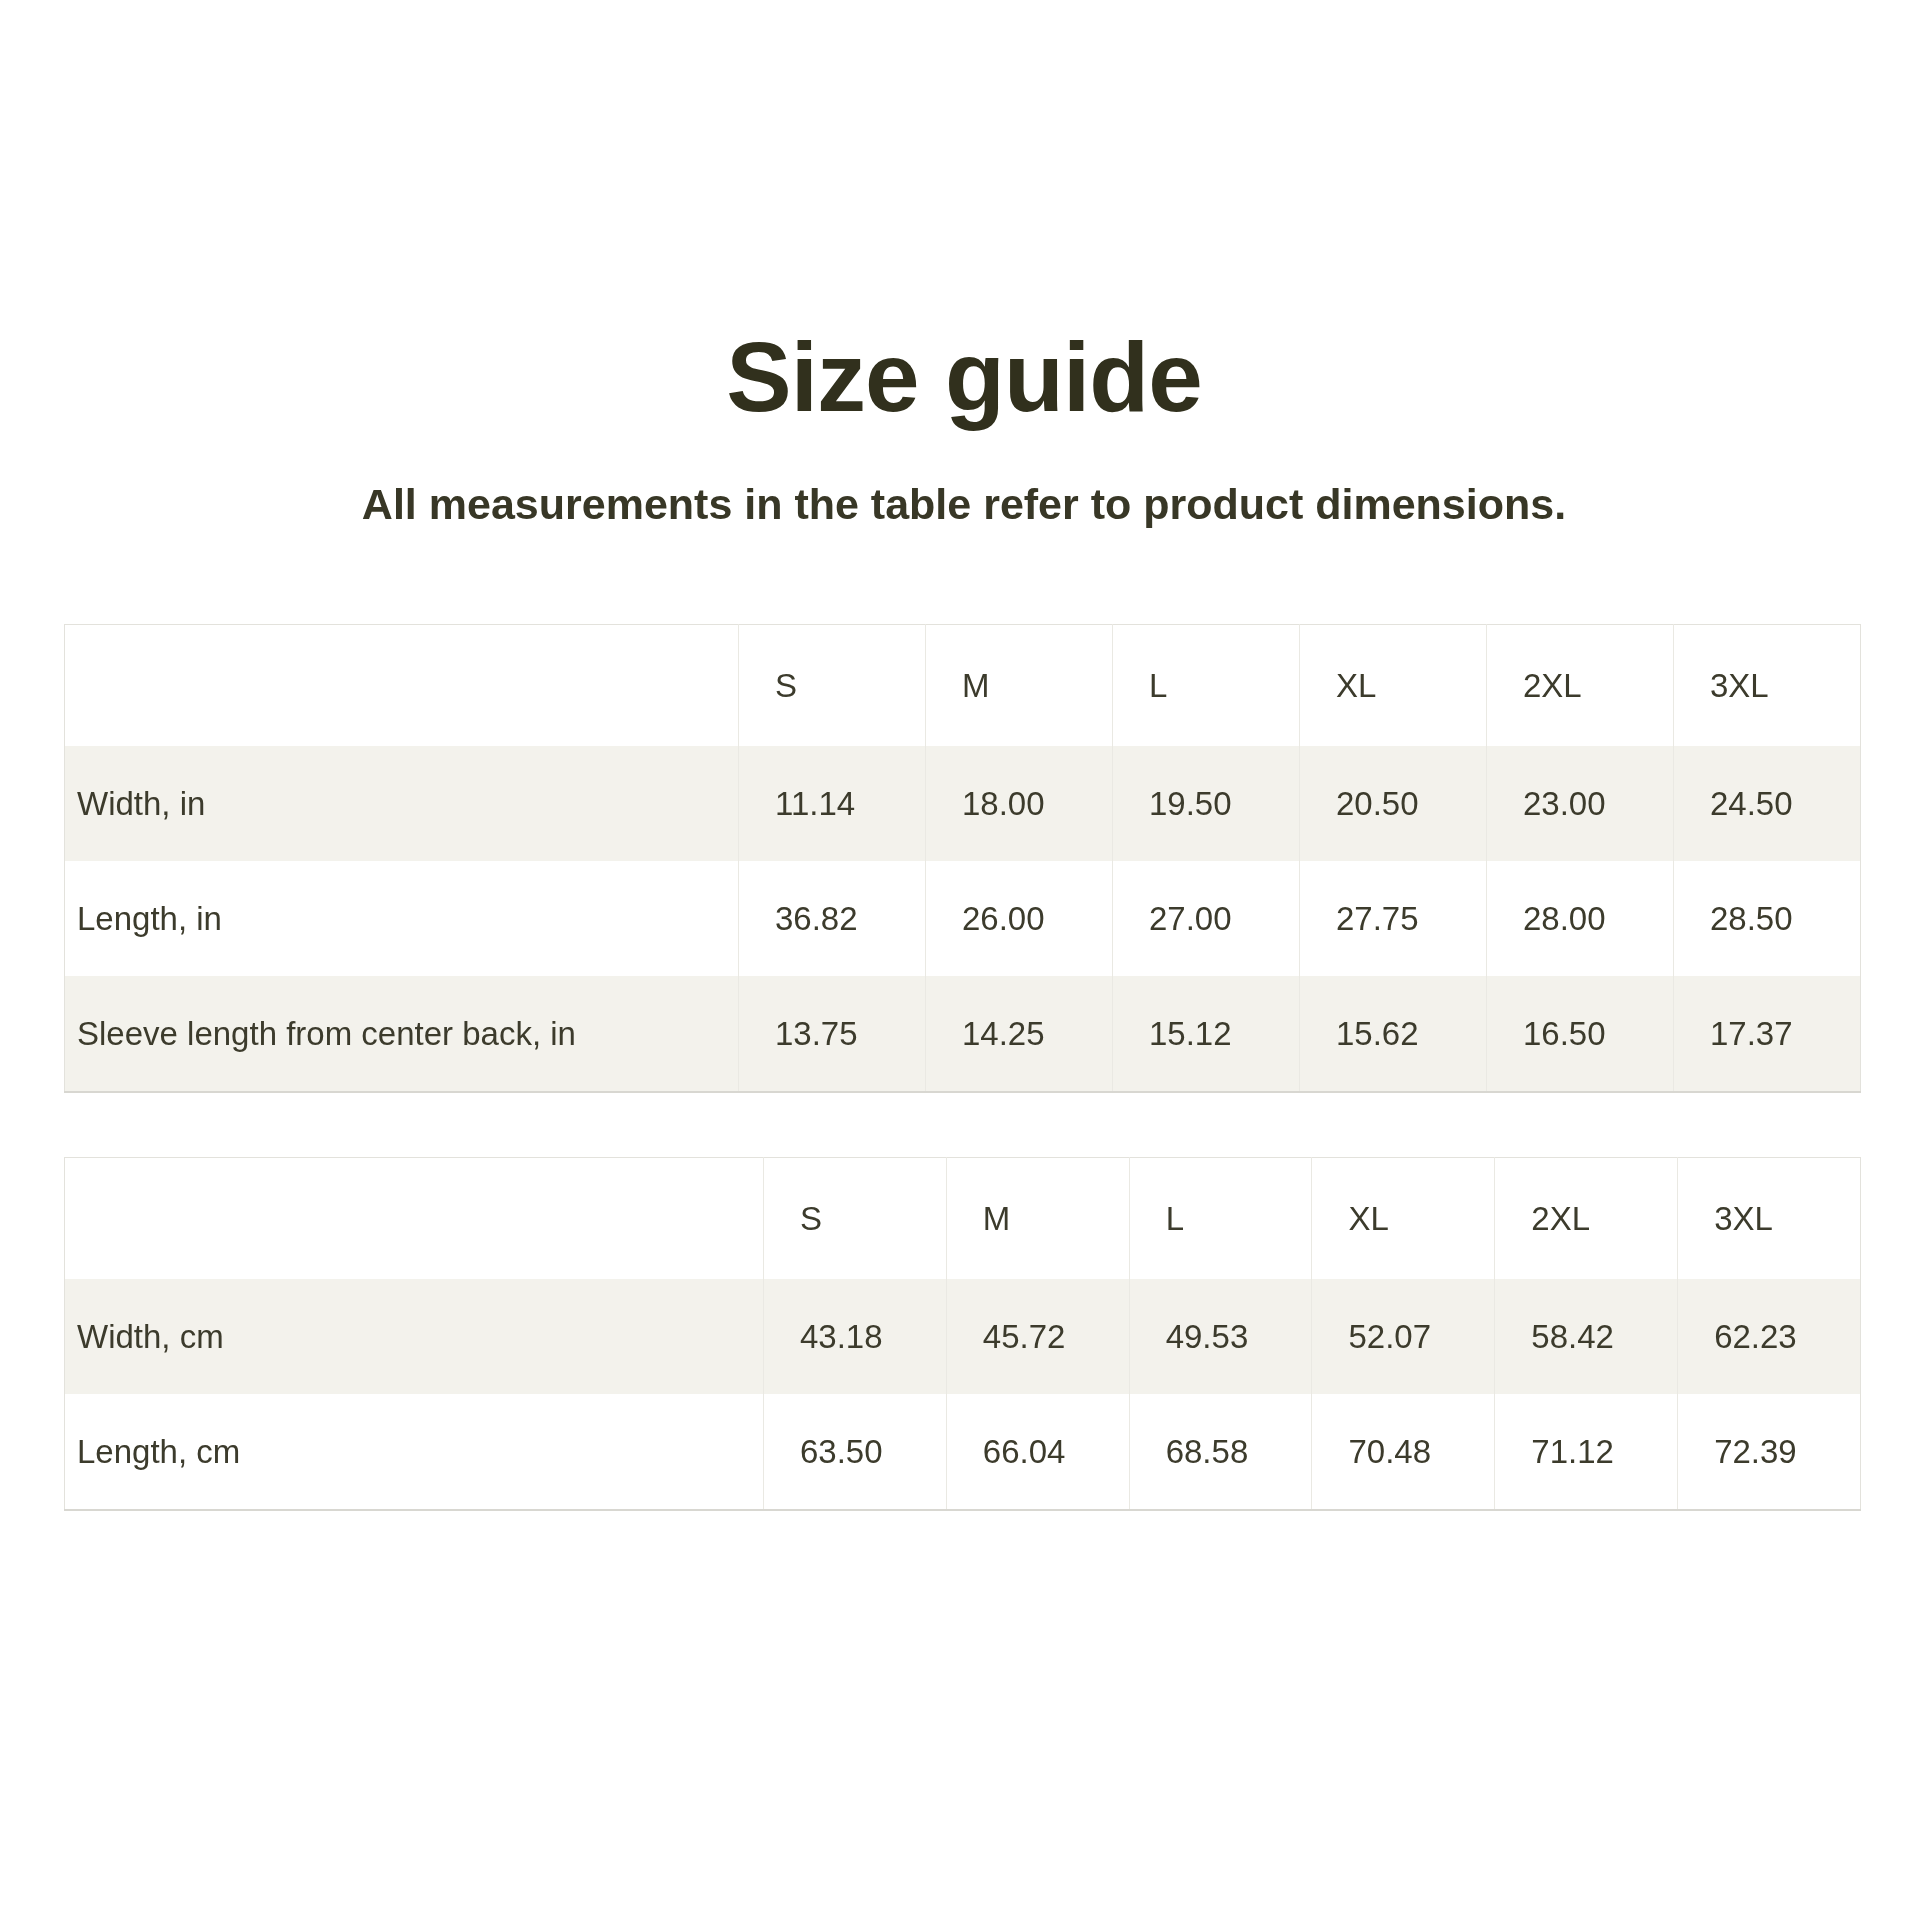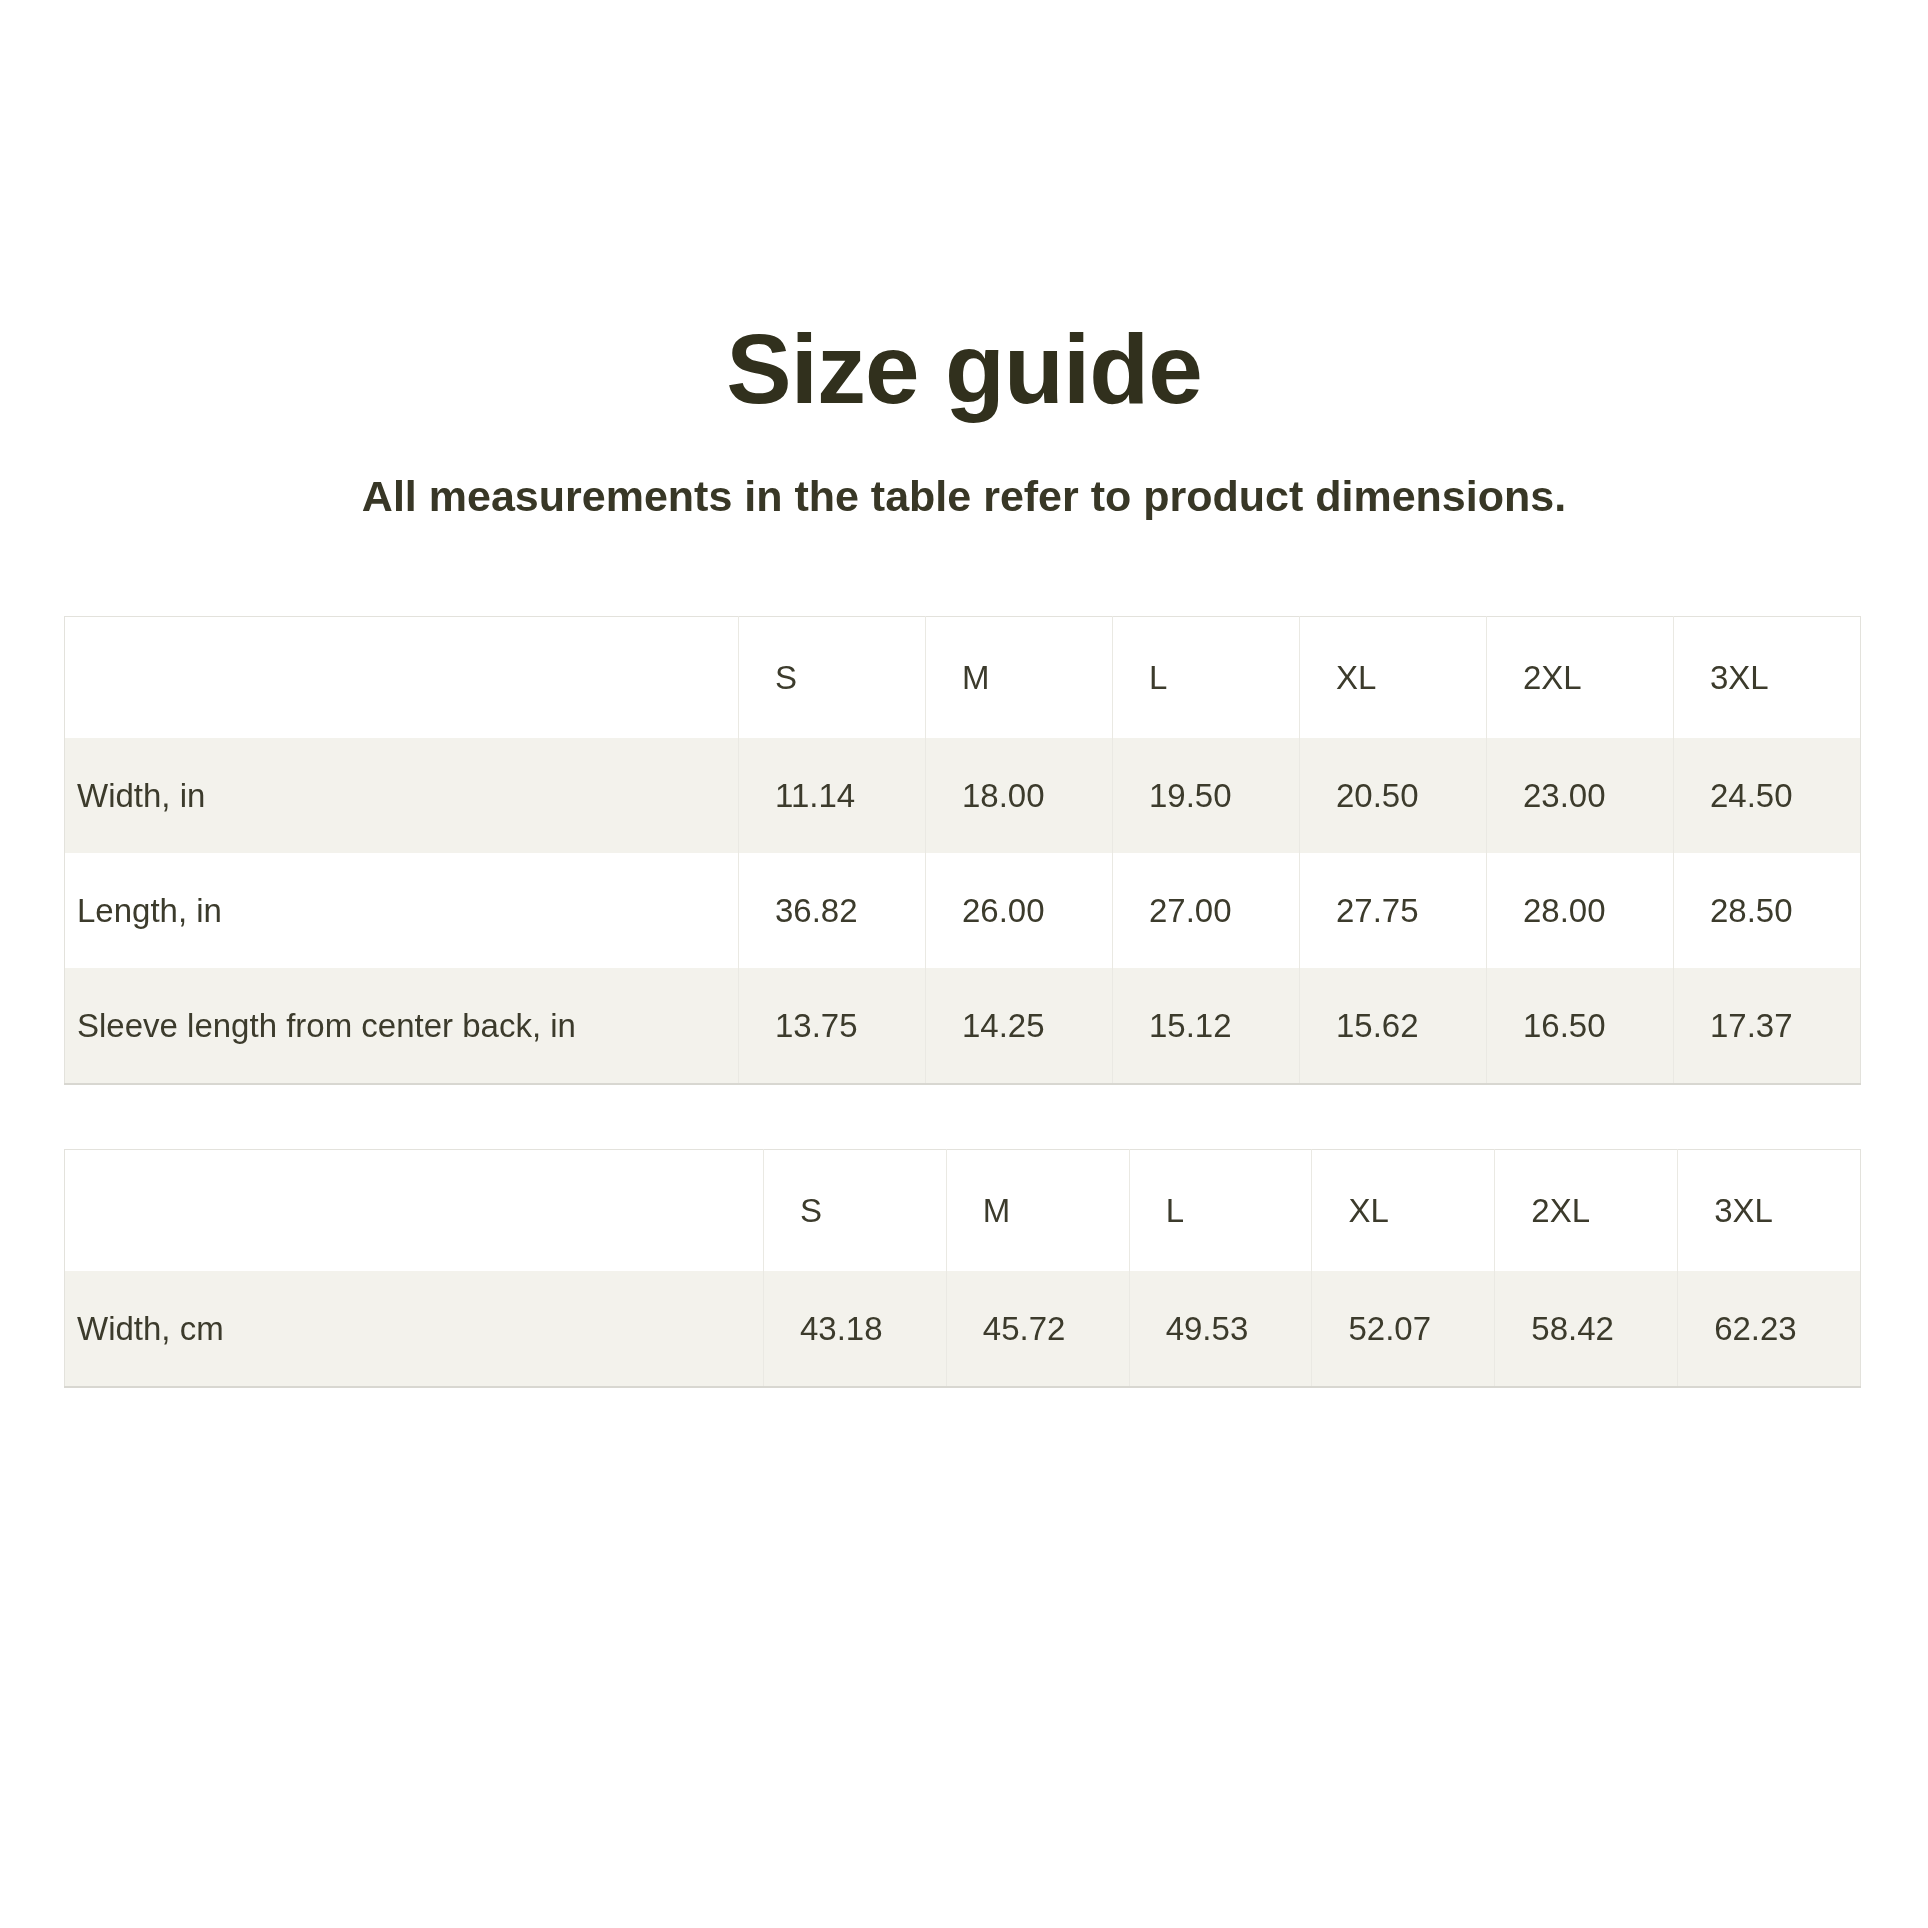--- a/index.html
+++ b/index.html
@@ -15,21 +15,21 @@
     overflow: hidden;
   }
   .page {
     position: relative;
     width: 1928px;
     height: 1928px;
     box-sizing: border-box;
     padding-top: 318px;
   }
   .page-title {
-    margin: 0;
+    margin: 8px;
     text-align: center;
     font-size: 98px;
     line-height: 1.06;
     font-weight: bold;
     letter-spacing: -0.9px;
     color: #31301d;
   }
   .page-subtitle {
     margin: 49px 0 0 0;
     text-align: center;
@@ -159,17 +159,26 @@
     <tbody>
       <tr>
         <td>Width, cm</td>
         <td class="size-col">43.18</td>
         <td class="size-col">45.72</td>
         <td class="size-col">49.53</td>
         <td class="size-col">52.07</td>
         <td class="size-col">58.42</td>
         <td class="size-col">62.23</td>
       </tr>
+      <tr>
+        <td>Length, cm</td>
+        <td class="size-col">63.50</td>
+        <td class="size-col">66.04</td>
+        <td class="size-col">68.58</td>
+        <td class="size-col">70.48</td>
+        <td class="size-col">71.12</td>
+        <td class="size-col">72.39</td>
+      </tr>
     </tbody>
   </table>
 
 </div>
 
 
 </body></html>

